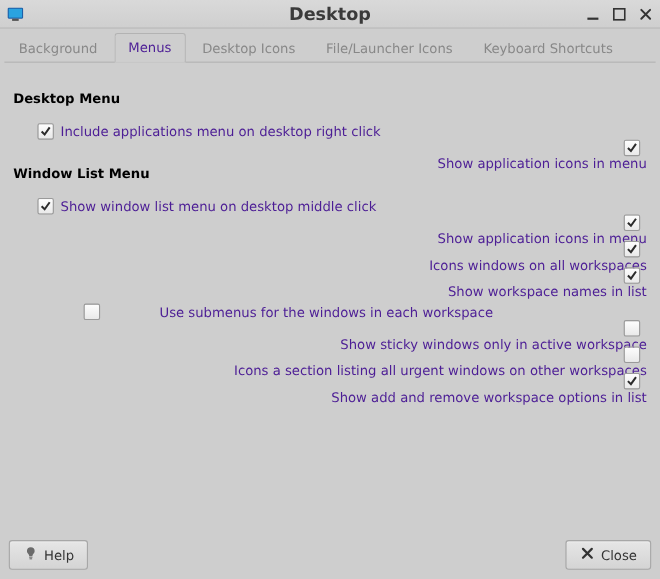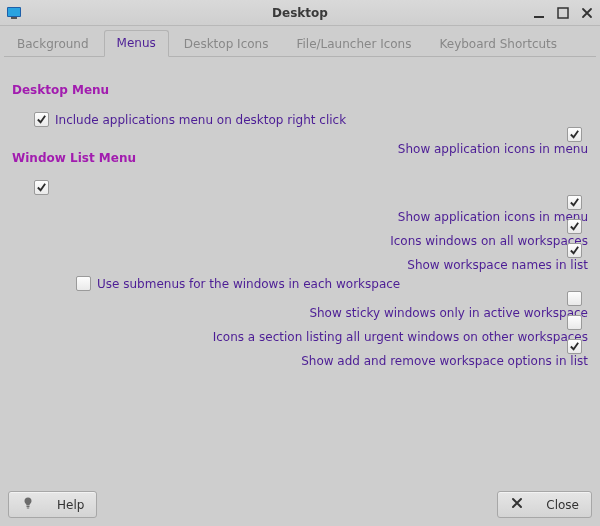--- a/index.html
+++ b/index.html
@@ -39,21 +39,21 @@
     display: inline-flex;
     align-items: center;
     justify-content: center;
   }
   .titlebar .app-icon svg { width: 16px; height: 16px; }
   .titlebar .title {
     position: absolute;
     left: 0; right: 0;
     text-align: center;
     font-weight: bold;
-    font-size: 12px;
+    font-size: 16px;
     color: #3a3a3a;
     pointer-events: none;
   }
   .titlebar .win-controls {
     margin-left: auto;
     display: flex;
     gap: 10px;
     align-items: center;
     font-size: 13px;
     color: #333;
@@ -98,33 +98,33 @@
 
   
   .content {
     flex: 1 1 auto;
     padding: 10px 12px 6px 12px;
     box-sizing: border-box;
     overflow: hidden;
   }
   .section-title {
     font-weight: bold;
-    color: #a21caf;
+    color: #000000;
     margin: 4px 0 6px 0;
     font-size: 12px;
   }
   .row {
     display: flex;
     align-items: flex-end;
     height: 24px;
     color: #4c1d95;
   }
   .indent-1 { padding-left: 22px; }
   .indent-2 { padding-left: 44px; flex-direction: column; }
-  .indent-3 { padding-left: 64px; }
+  .indent-3 { padding-left: 64px; gap: 48px; }
   .chk {
     width: 15px;
     height: 15px;
     border: 1px solid #9a9a9a;
     border-radius: 2px;
     background: linear-gradient(to bottom, #fdfdfd, #e9e9e9);
     margin-right: 6px;
     display: inline-flex;
     align-items: center;
     justify-content: center;
@@ -138,21 +138,21 @@
 
   
   .bottom {
     display: flex;
     justify-content: space-between;
     padding: 6px 8px 8px 8px;
   }
   .btn {
     display: inline-flex;
     align-items: center;
-    gap: 22px;
+    gap: 5px;
     padding: 4px 12px;
     border: 1px solid #a7a7a7;
     border-radius: 3px;
     background: linear-gradient(to bottom, #e6e6e6, #d4d4d4);
     color: #333;
     font-size: 12px;
     cursor: default;
     box-shadow: inset 0 1px 0 rgba(255,255,255,.5);
   }
   .btn svg { width: 14px; height: 14px; }
@@ -223,20 +223,21 @@
     </div>
 
     <div class="section-title" style="margin-top:0">Window List Menu</div>
 
     <div class="row indent-1">
       <span class="chk checked">
         <svg viewBox="0 0 12 12">
             <path d="M2 6 L5 9 L10 2" fill="none" stroke="#2b2b2b" stroke-width="2"></path>
           </svg>
       </span>
+      <span class="lbl">Show window list menu on desktop middle click</span>
     </div>
 
     <div class="row indent-2">
       <span class="chk checked">
         <svg viewBox="0 0 12 12">
             <path d="M2 6 L5 9 L10 2" fill="none" stroke="#2b2b2b" stroke-width="2"></path>
           </svg>
       </span>
       <span class="lbl">Show application icons in menu</span>
     </div>

